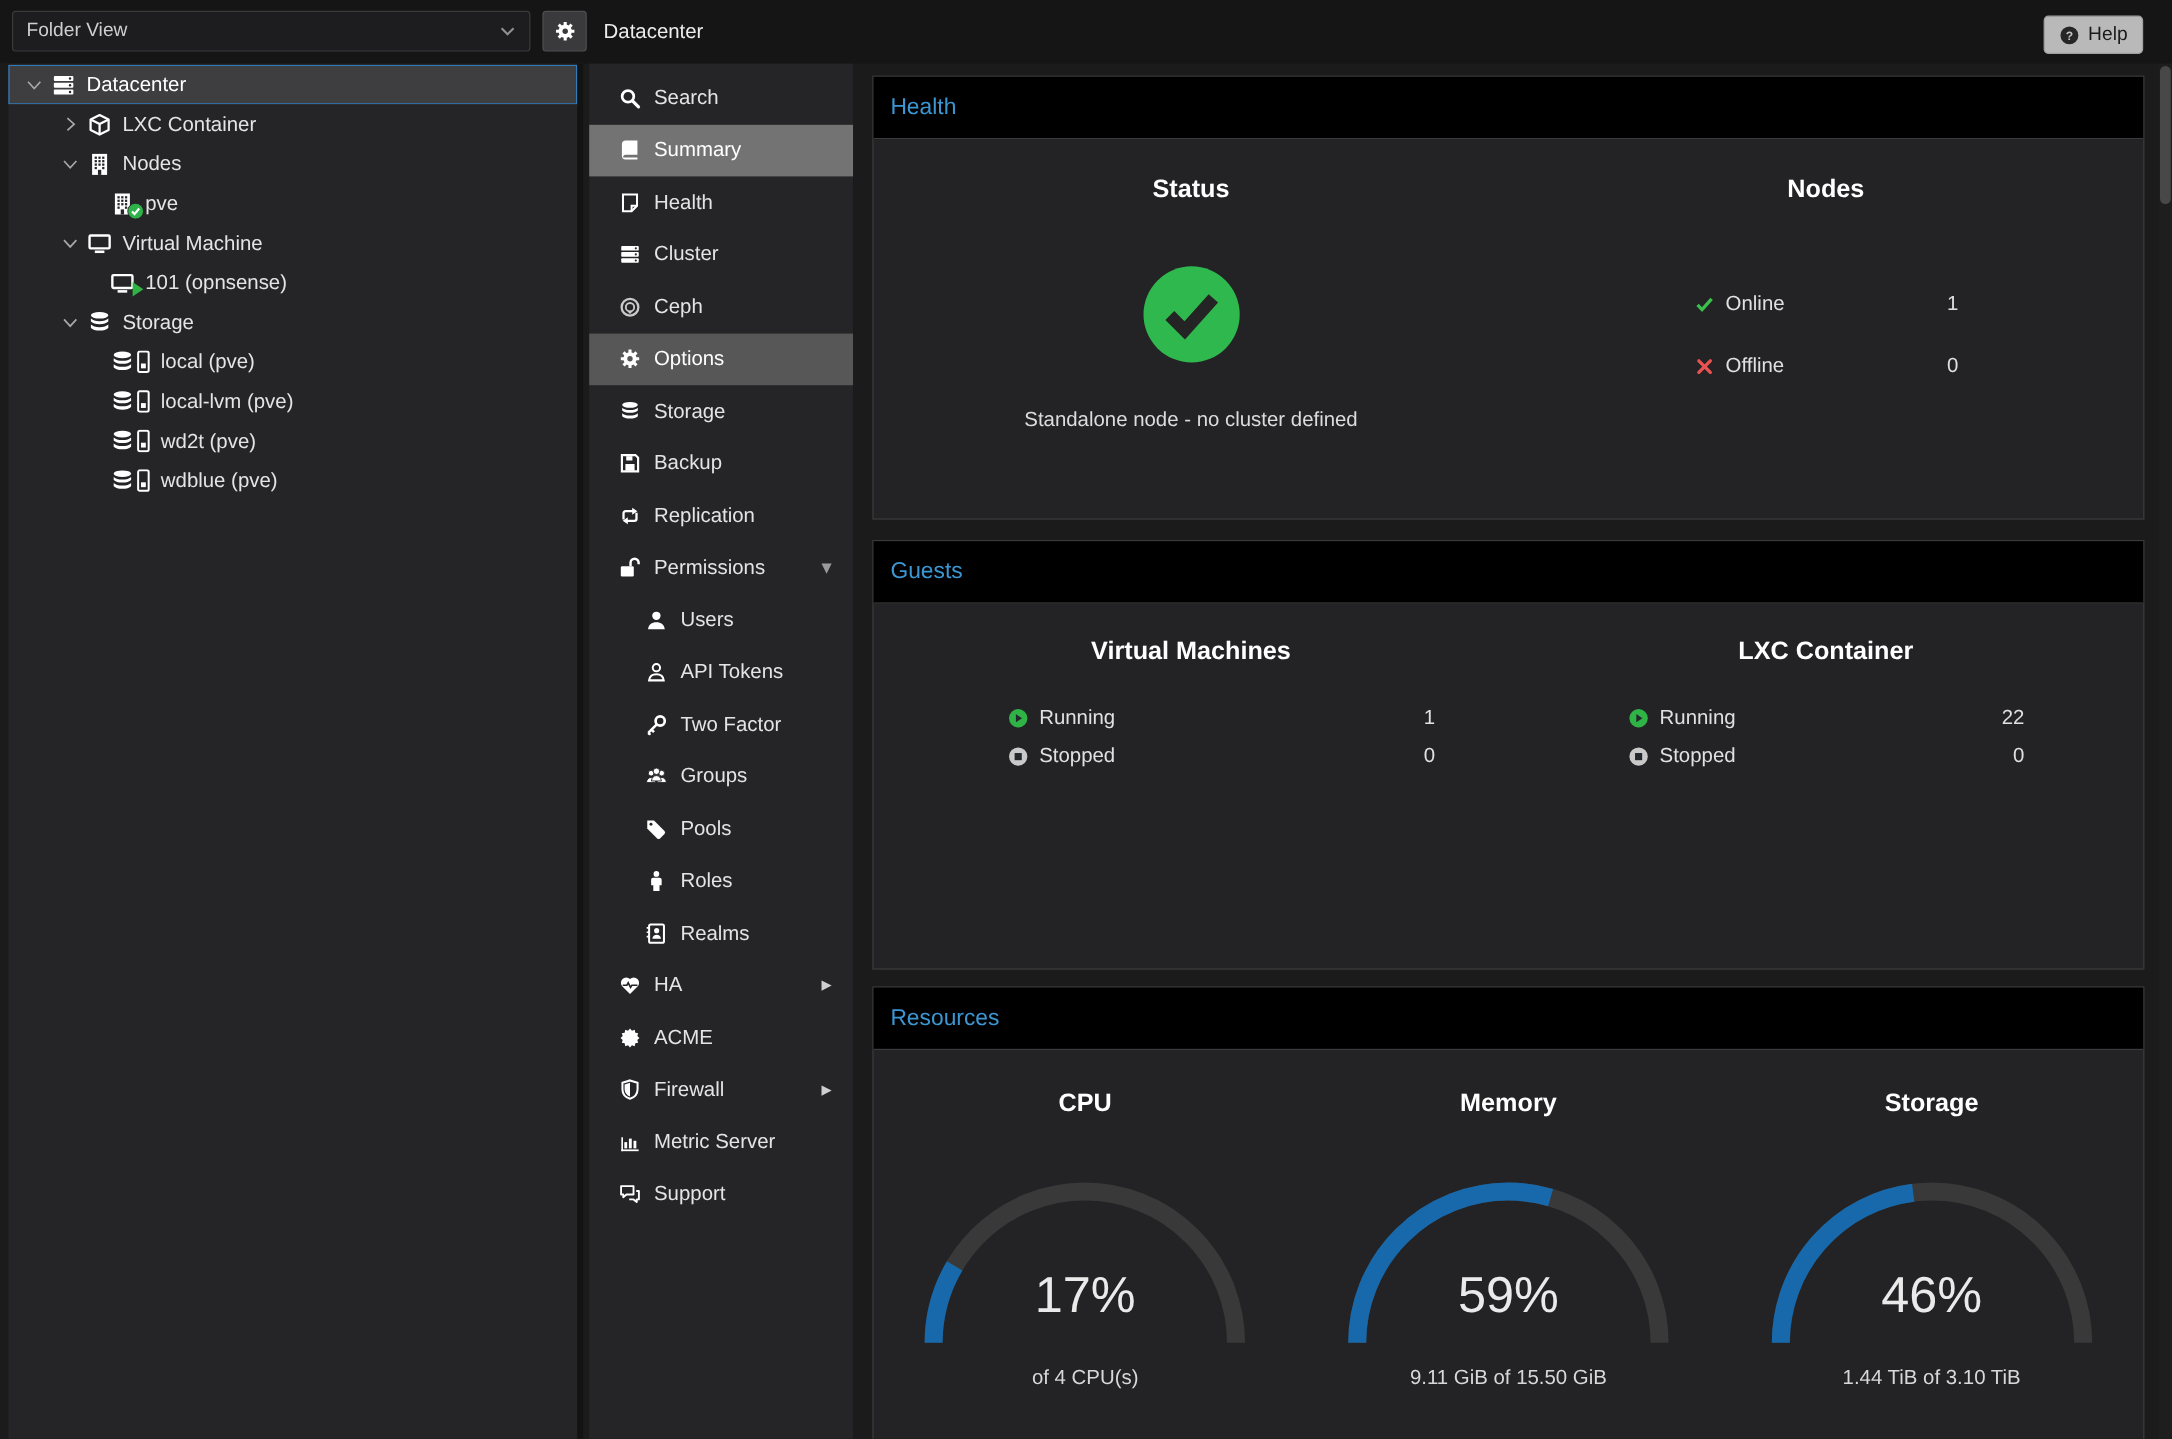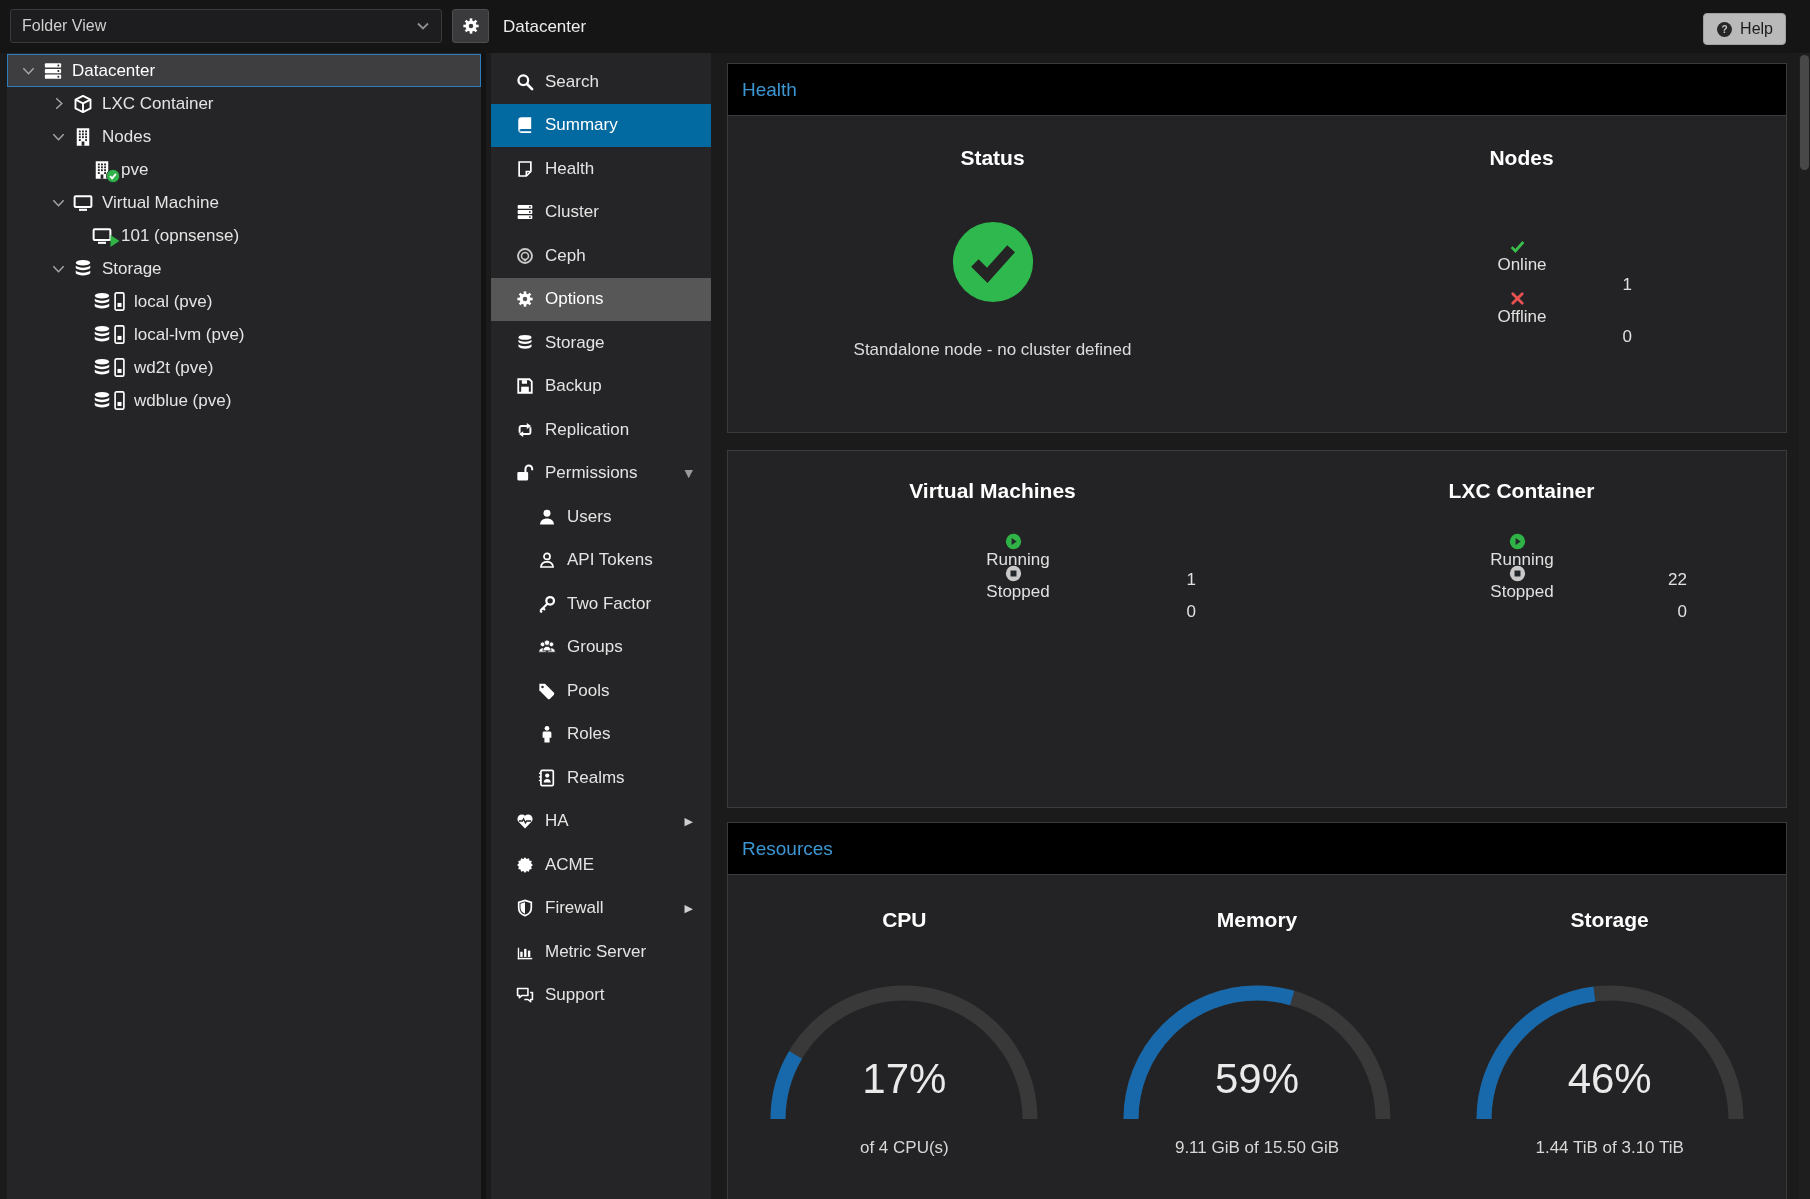--- a/index.html
+++ b/index.html
@@ -39,21 +39,21 @@
   .iconwrap .ticon { position:absolute; left:0; top:0; }
   .badge { position:absolute; right:-8px; bottom:-3px; width:14px; height:14px; }
   .badge.play { width:12px; height:14px; right:-9px; bottom:-2px; }
   .tlabel { margin-left:9px; white-space:nowrap; }
 
   
   .nav-panel { position:absolute; left:491px; top:53px; width:220px; bottom:0; background:#252527; padding-top:7px; }
   .nitem { position:relative; height:43.5px; display:flex; align-items:center; padding-left:25px;
     font-size:17px; color:#e4e4e4; cursor:pointer; --hole:#252527; }
   .nitem.sub { padding-left:47px; }
-  .nitem.sel { background:#0369a1; color:#fff;align-items:center; --hole:#1269aa; }
+  .nitem.sel { background:#737373; color:#fff;align-items:center; --hole:#1269aa; }
   .nitem.hov { background:#575757; color:#fff; --hole:#575757; }
   .nicon { width:18px; height:18px; flex:none; }
   .nlabel { margin-left:11px; white-space:nowrap; }
   .arr { position:absolute; right:18px; top:50%; transform:translateY(-50%);
     font-family:"DejaVu Sans", sans-serif; font-size:11px; }
   .arr.down { color:#9a9a9a; }
   .arr.right { color:#cfcfcf; }
 
   
   .content { position:absolute; left:711px; top:53px; right:0; bottom:0; background:#1b1b1b; overflow:hidden; }
@@ -70,21 +70,21 @@
   .health .cols { padding-top:30px; }
   .bigcheck { width:84px; height:84px; margin-top:50px; }
   .hmsg { margin-top:36px; font-size:17px; color:#dcdcdc; }
 
   .rowsbox { display:flex; flex-direction:column; align-self:flex-start; }
   .nodes-rows { width:220px; margin-left:155px; margin-top:68px; gap:22px; }
   .nodes-rows .krow { height:30px; }
   .vm-rows  { width:356px; margin-left:112px; margin-top:30px; gap:6px; }
   .lxc-rows { width:330px; margin-left:100px; margin-top:30px; gap:6px; }
   .guest-row { height:26px; }
-  .krow { display:flex; align-items:center; font-size:17px; color:#e0e0e0;flex-direction:column; }
+  .krow { display:flex; align-items:center; font-size:17px; color:#e0e0e0; }
   .kicon { width:17px; height:17px; margin-right:9px; flex:none; }
   .kval { margin-left:auto; }
   .guests .cols { padding-top:28px; }
 
   .gauges { display:flex; }
   .gauge { flex:1; display:flex; flex-direction:column; align-items:center; padding-top:33px; }
   .garc { position:relative; width:280px; height:148px; margin-top:47px; }
   .gsvg { position:absolute; inset:0; }
   .gpct { position:absolute; left:0; right:0; top:76px; text-align:center; font-size:42px; color:#eaeaea; }
   .gsub { margin-top:11px; font-size:17px; color:#d8d8d8; }
@@ -611,20 +611,21 @@
                 </span>
               <span>Offline</span>
               <span class="kval">0</span>
             </div>
           </div>
         </div>
       </div>
     </section>
 
     <section class="panel guests">
+      <div class="phead">Guests</div>
       <div class="cols">
         <div class="col">
           <div class="colhead">Virtual Machines</div>
           <div class="rowsbox vm-rows">
             <div class="krow guest-row">
               <span class="kicon">
                   <svg viewBox="0 0 16 16">
                     <circle cx="8" cy="8" r="7.2" fill="#2fb347"></circle>
                     <path d="M6.2 4.8 11 8l-4.8 3.2z" fill="#23272b"></path>
                   </svg>

